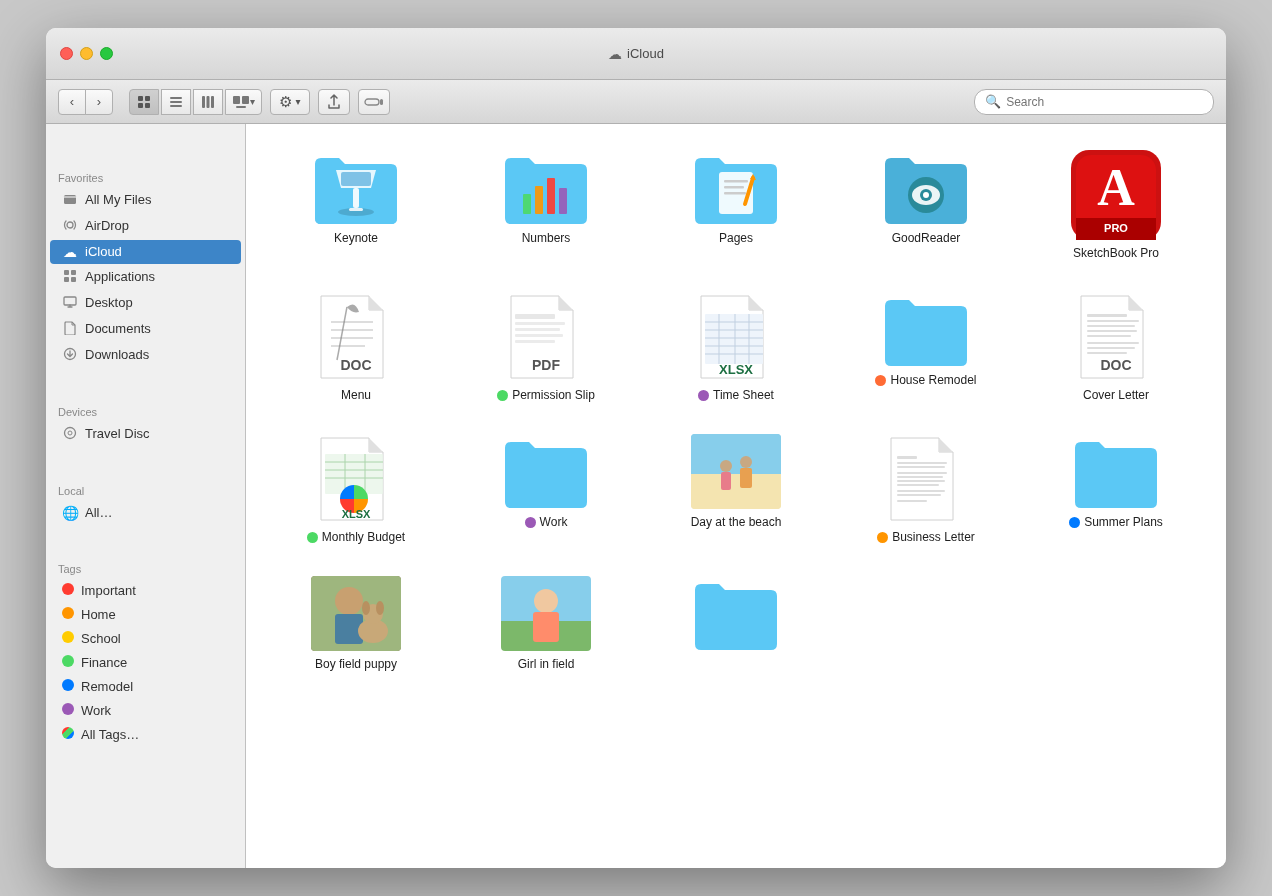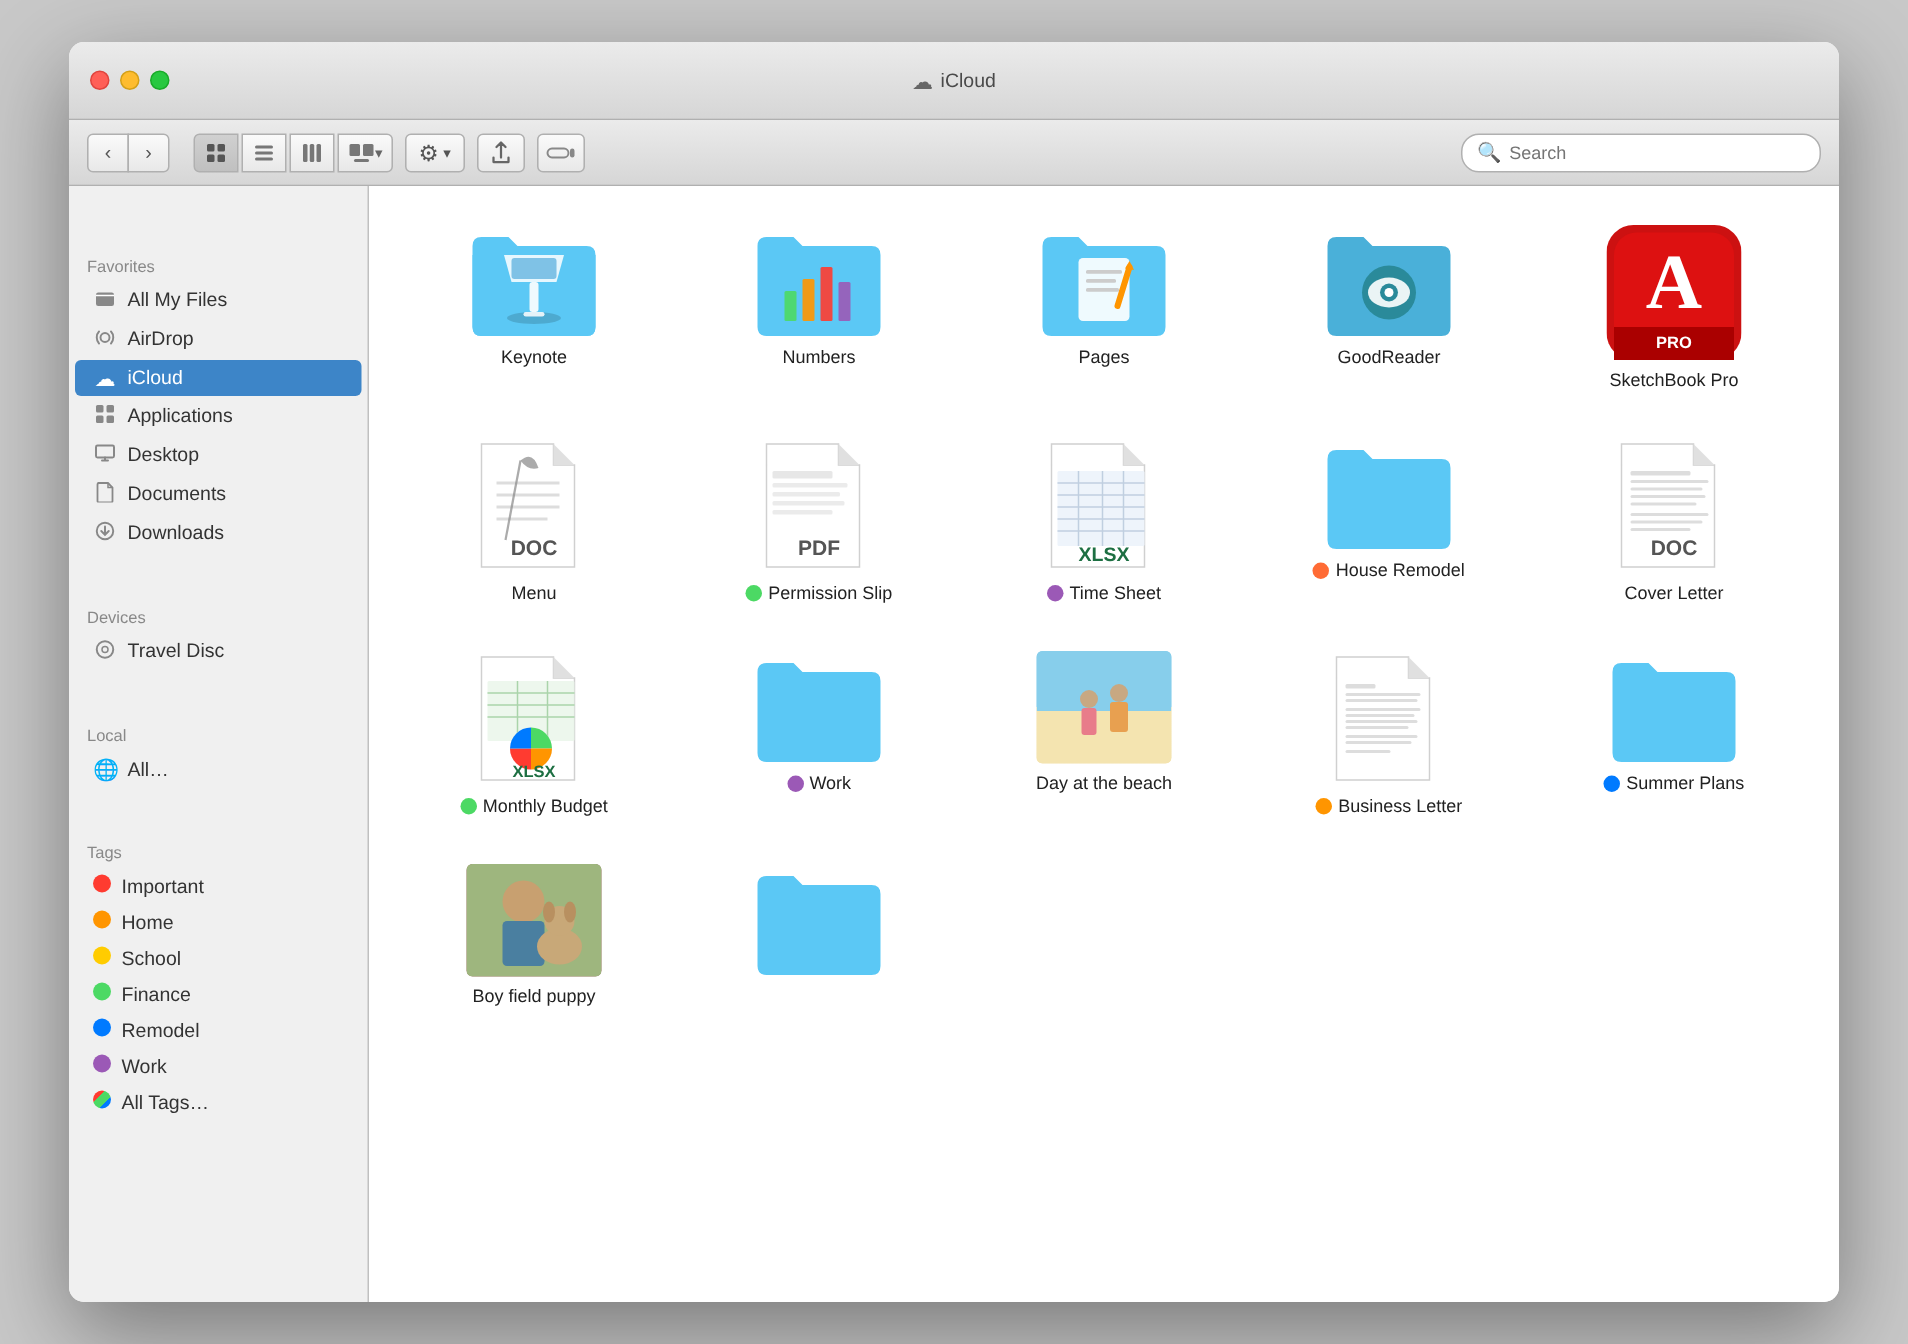--- a/index.html
+++ b/index.html
@@ -664,20 +664,31 @@
 
               <ellipse cx="62" cy="55" rx="15" ry="12" fill="#c8a878"></ellipse>
               <circle cx="62" cy="38" r="10" fill="#c8a878"></circle>
               <ellipse cx="55" cy="32" rx="4" ry="7" rx2="4" fill="#b89060"></ellipse>
               <ellipse cx="69" cy="32" rx="4" ry="7" fill="#b89060"></ellipse>
             </svg>
           </div>
           <span class="file-name">Boy field puppy</span>
         </div>
 
+        <div class="file-item">
+          <div style="width:90px;height:75px;border-radius:4px;overflow:hidden;">
+            <svg width="90" height="75" viewBox="0 0 90 75">
+              <rect width="90" height="45" fill="#87ceeb"></rect>
+              <rect y="45" width="90" height="30" fill="#7cb86a"></rect>
+              <circle cx="45" cy="25" r="12" fill="#f0c8a0"></circle>
+              <rect x="32" y="36" width="26" height="30" rx="3" fill="#ff8c6b"></rect>
+            </svg>
+          </div>
+          <span class="file-name">Girl in field</span>
+        </div>
 
 
         <div class="file-item">
           <svg width="90" height="75" viewBox="0 0 90 75">
             <path d="M4 14 Q4 8 10 8 L28 8 L34 14 L80 14 Q86 14 86 20 L86 68 Q86 74 80 74 L10 74 Q4 74 4 68 Z" fill="#5bc8f5"></path>
           </svg>
           <span class="file-name"></span>
         </div>
 
 

